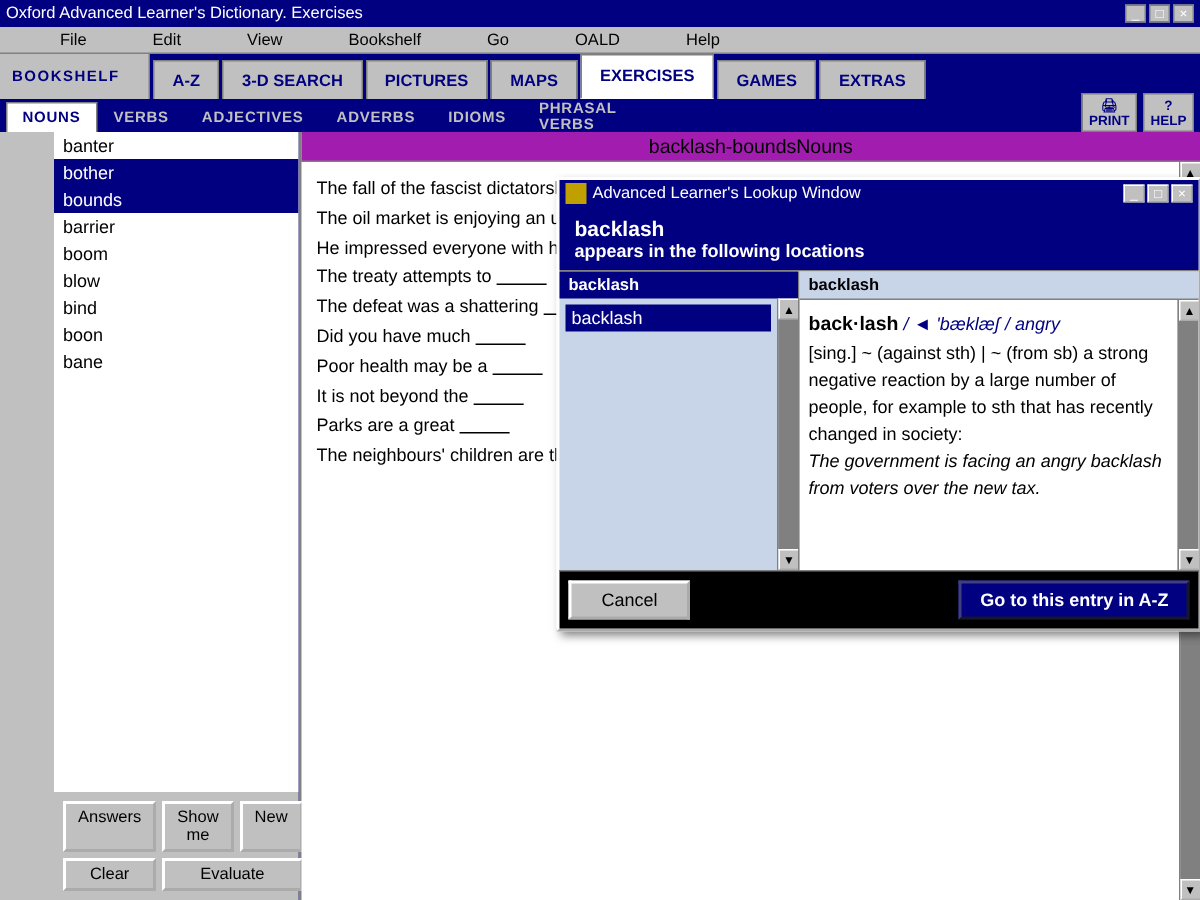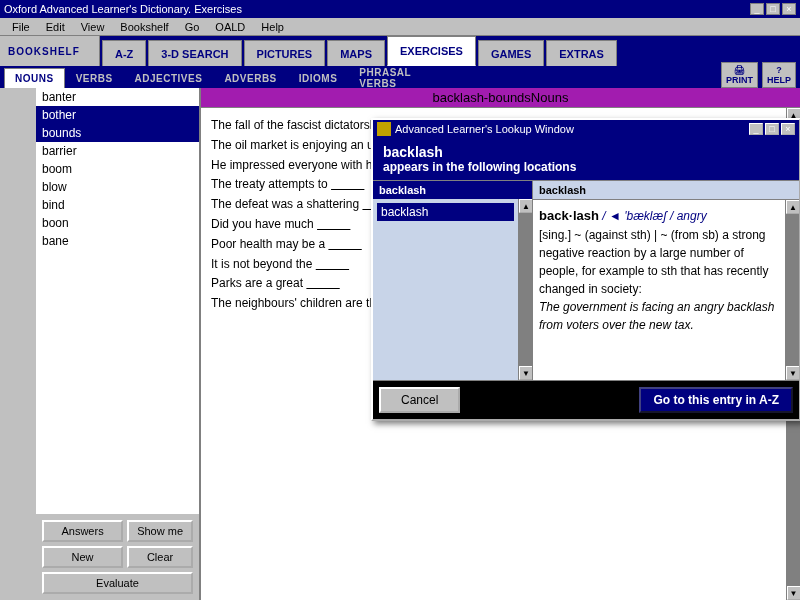--- a/index.html
+++ b/index.html
@@ -32,20 +32,21 @@
       height: 18px;
       display: flex;
       align-items: center;
       padding: 0 4px;
       border-bottom: 1px solid #808080;
       font-size: 11px;
     }
     .menu-item {
       padding: 0 8px;
       cursor: pointer;
+      margin-left: 28px;
     }
 
     
     .main-nav {
       background: #000080;
       display: flex;
       align-items: flex-end;
       padding: 0 0 0 0;
       height: 30px;
     }
@@ -160,21 +161,21 @@
       cursor: pointer;
       color: #000;
       border-bottom: none;
     }
     .sidebar-item.active { background: #000080; color: white; }
 
     
     .sidebar-buttons {
       padding: 6px;
       display: grid;
-      grid-template-columns: 1fr;
+      grid-template-columns: 1fr 1fr 1fr;
       gap: 4px;
       background: #c0c0c0;
     }
     .sidebar-btn {
       background: #c0c0c0;
       border: 2px outset #ffffff;
       font-size: 11px;
       padding: 3px 8px;
       cursor: pointer;
       text-align: center;

